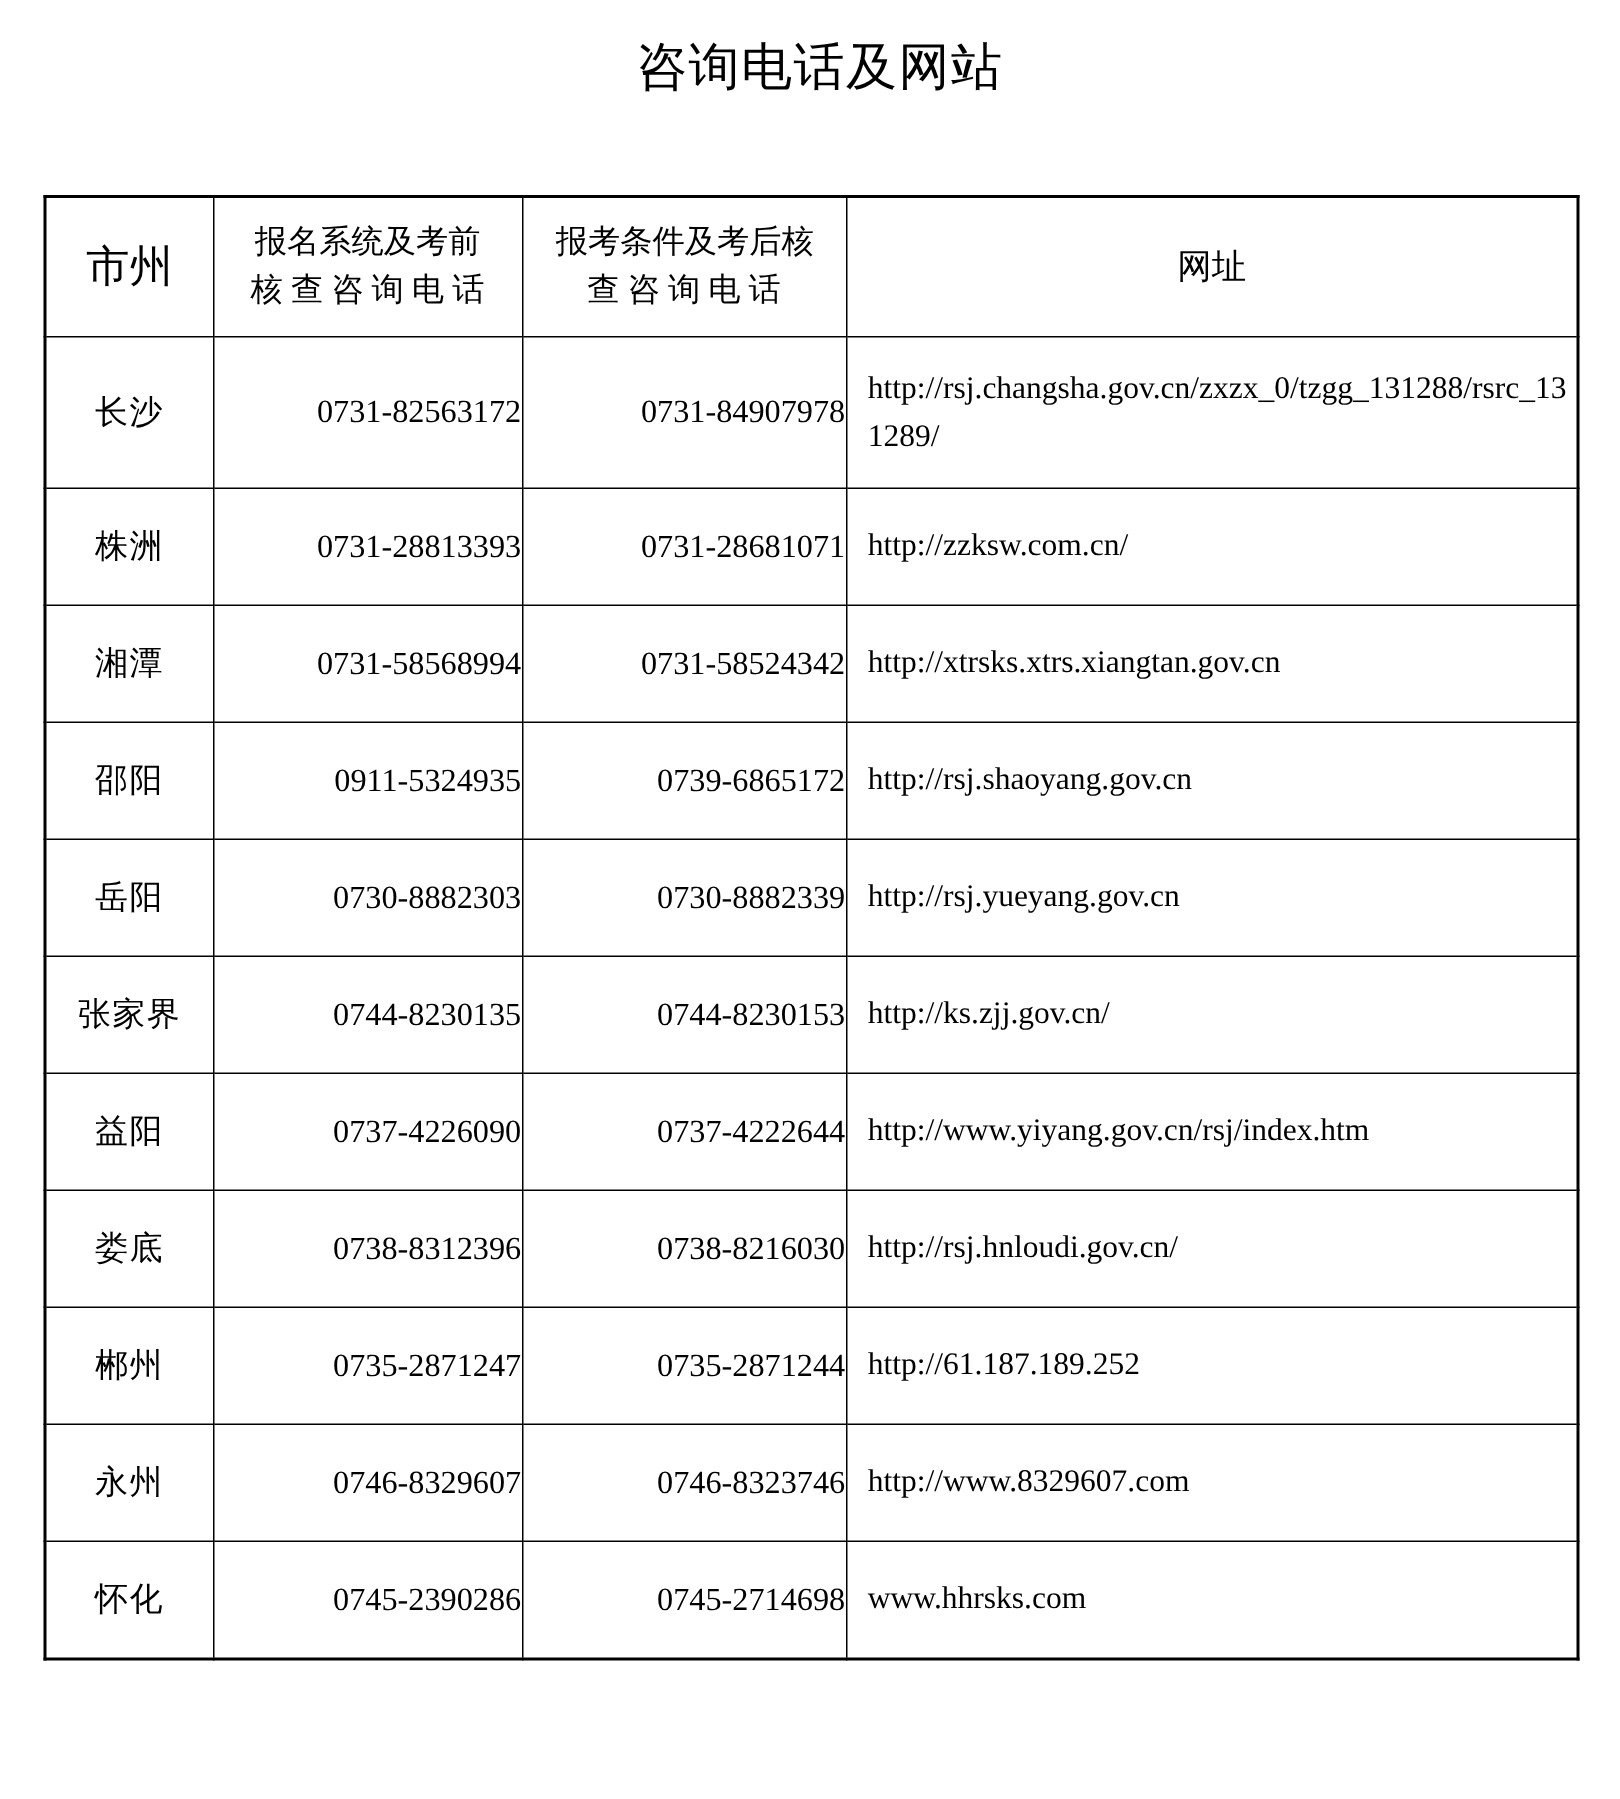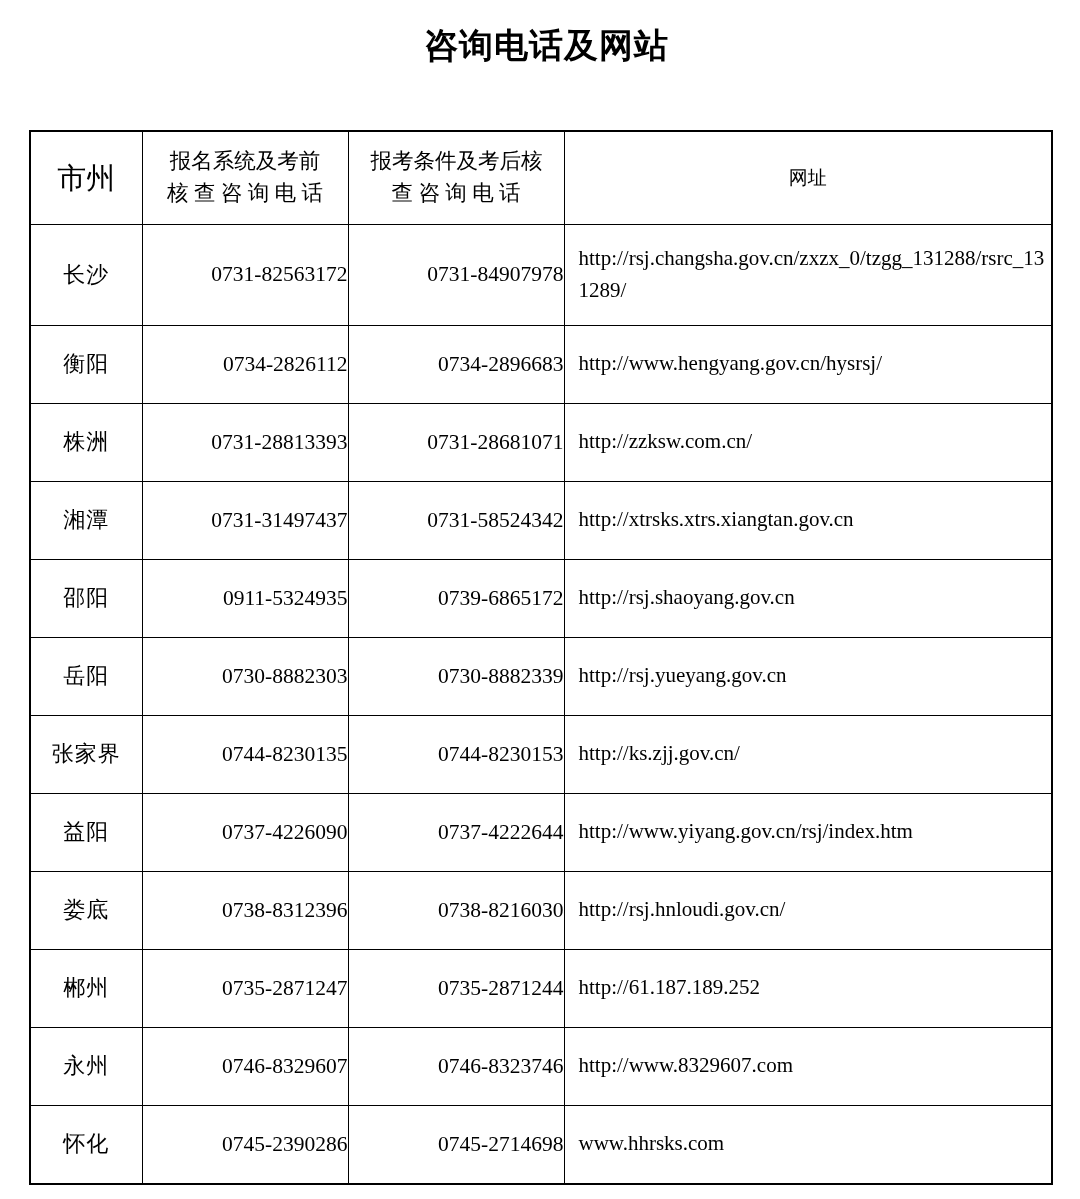--- a/index.html
+++ b/index.html
@@ -15,21 +15,21 @@
     -webkit-font-smoothing: antialiased;
   }
   .page {
     width: 1080px;
     box-sizing: border-box;
     padding: 0;
   }
   .doc-title {
     text-align: center;
     font-family: "Liberation Serif", "DejaVu Serif", serif;
-    font-weight: bold;
+    font-weight: normal;
     font-size: 34px;
     letter-spacing: 1px;
     margin: 22px 0 0 13px;
     padding: 0;
     line-height: 1.4;
   }
   .table-wrap {
     margin: 60px auto 0 auto;
     width: 1022px;
   }
@@ -64,21 +64,21 @@
   }
   thead th.h-tel {
     font-size: 21.5px;
     padding: 0 22px;
   }
   thead th .hl {
     display: block;
     white-space: nowrap;
   }
   thead th.h-site {
-    font-size: 19px;
+    font-size: 23px;
   }
   tbody td {
     height: 65px;
     font-size: 21px;
   }
   tbody td.city {
     text-align: center;
     font-size: 22px;
     letter-spacing: 1px;
   }
@@ -126,34 +126,28 @@
         </tr>
       </thead>
       <tbody>
         <tr class="tall">
           <td class="city">长沙</td>
           <td class="tel">0731-82563172</td>
           <td class="tel">0731-84907978</td>
           <td class="site">http://rsj.changsha.gov.cn/zxzx_0/tzgg_131288/rsrc_131289/</td>
         </tr>
         <tr>
-          <td class="city">衡阳</td>
-          <td class="tel">0734-2826112</td>
-          <td class="tel">0734-2896683</td>
-          <td class="site">http://www.hengyang.gov.cn/hysrsj/</td>
-        </tr>
-        <tr>
           <td class="city">株洲</td>
           <td class="tel">0731-28813393</td>
           <td class="tel">0731-28681071</td>
           <td class="site">http://zzksw.com.cn/</td>
         </tr>
         <tr>
           <td class="city">湘潭</td>
-          <td class="tel">0731-31497437</td>
+          <td class="tel">0731-58568994</td>
           <td class="tel">0731-58524342</td>
           <td class="site">http://xtrsks.xtrs.xiangtan.gov.cn</td>
         </tr>
         <tr>
           <td class="city">邵阳</td>
           <td class="tel">0911-5324935</td>
           <td class="tel">0739-6865172</td>
           <td class="site">http://rsj.shaoyang.gov.cn</td>
         </tr>
         <tr>

